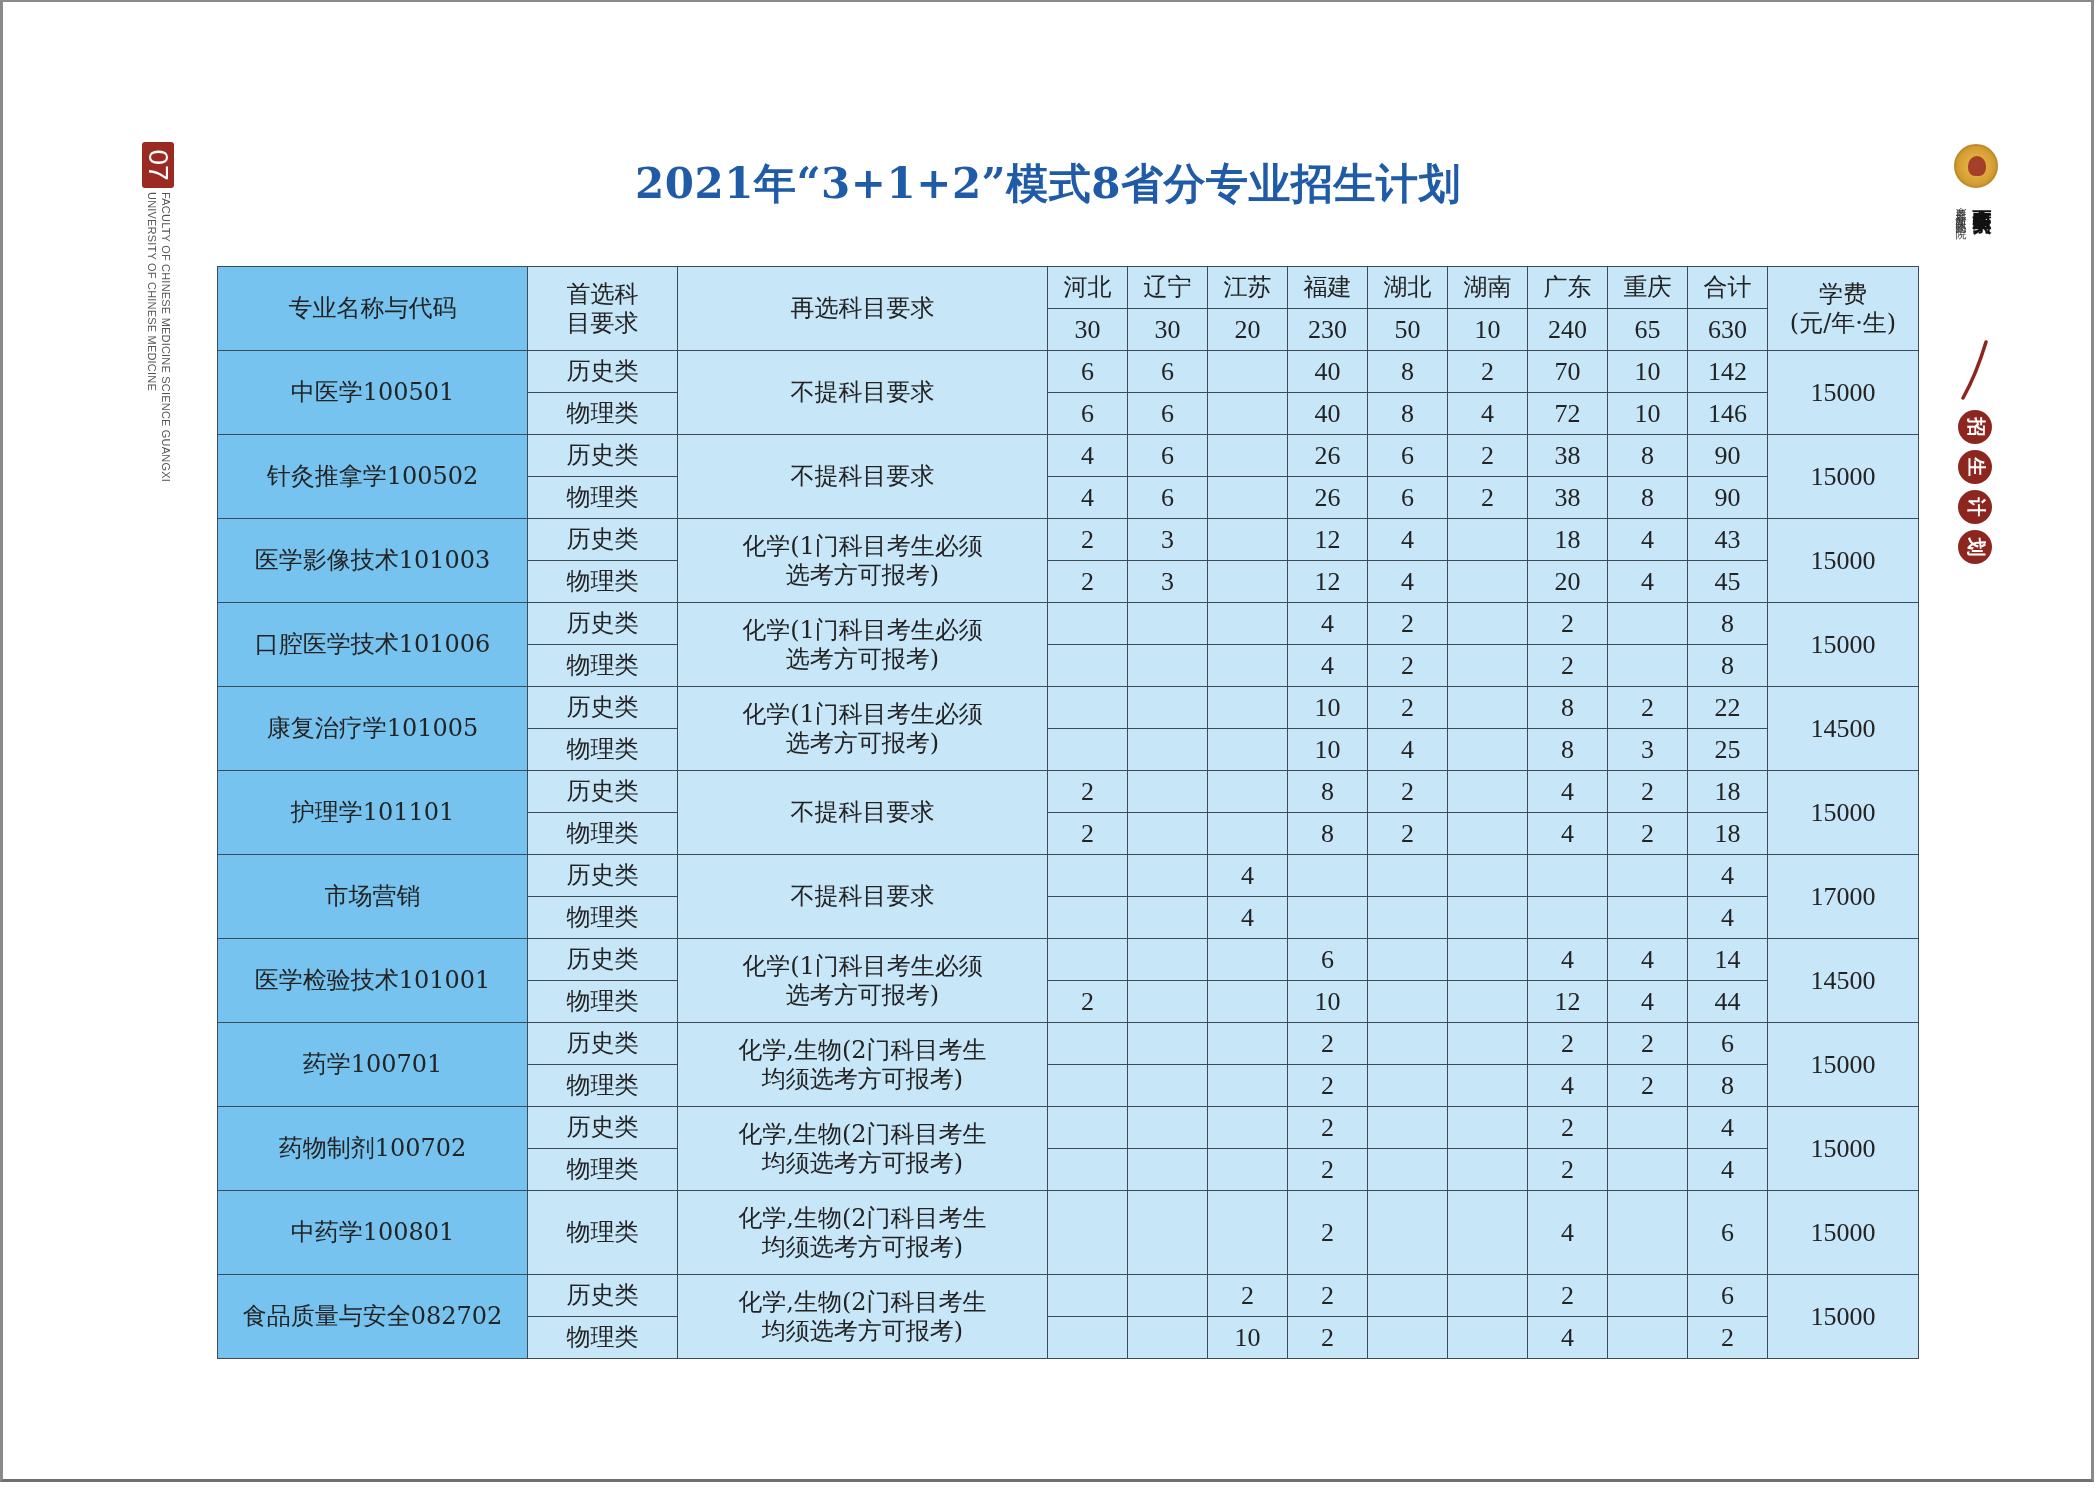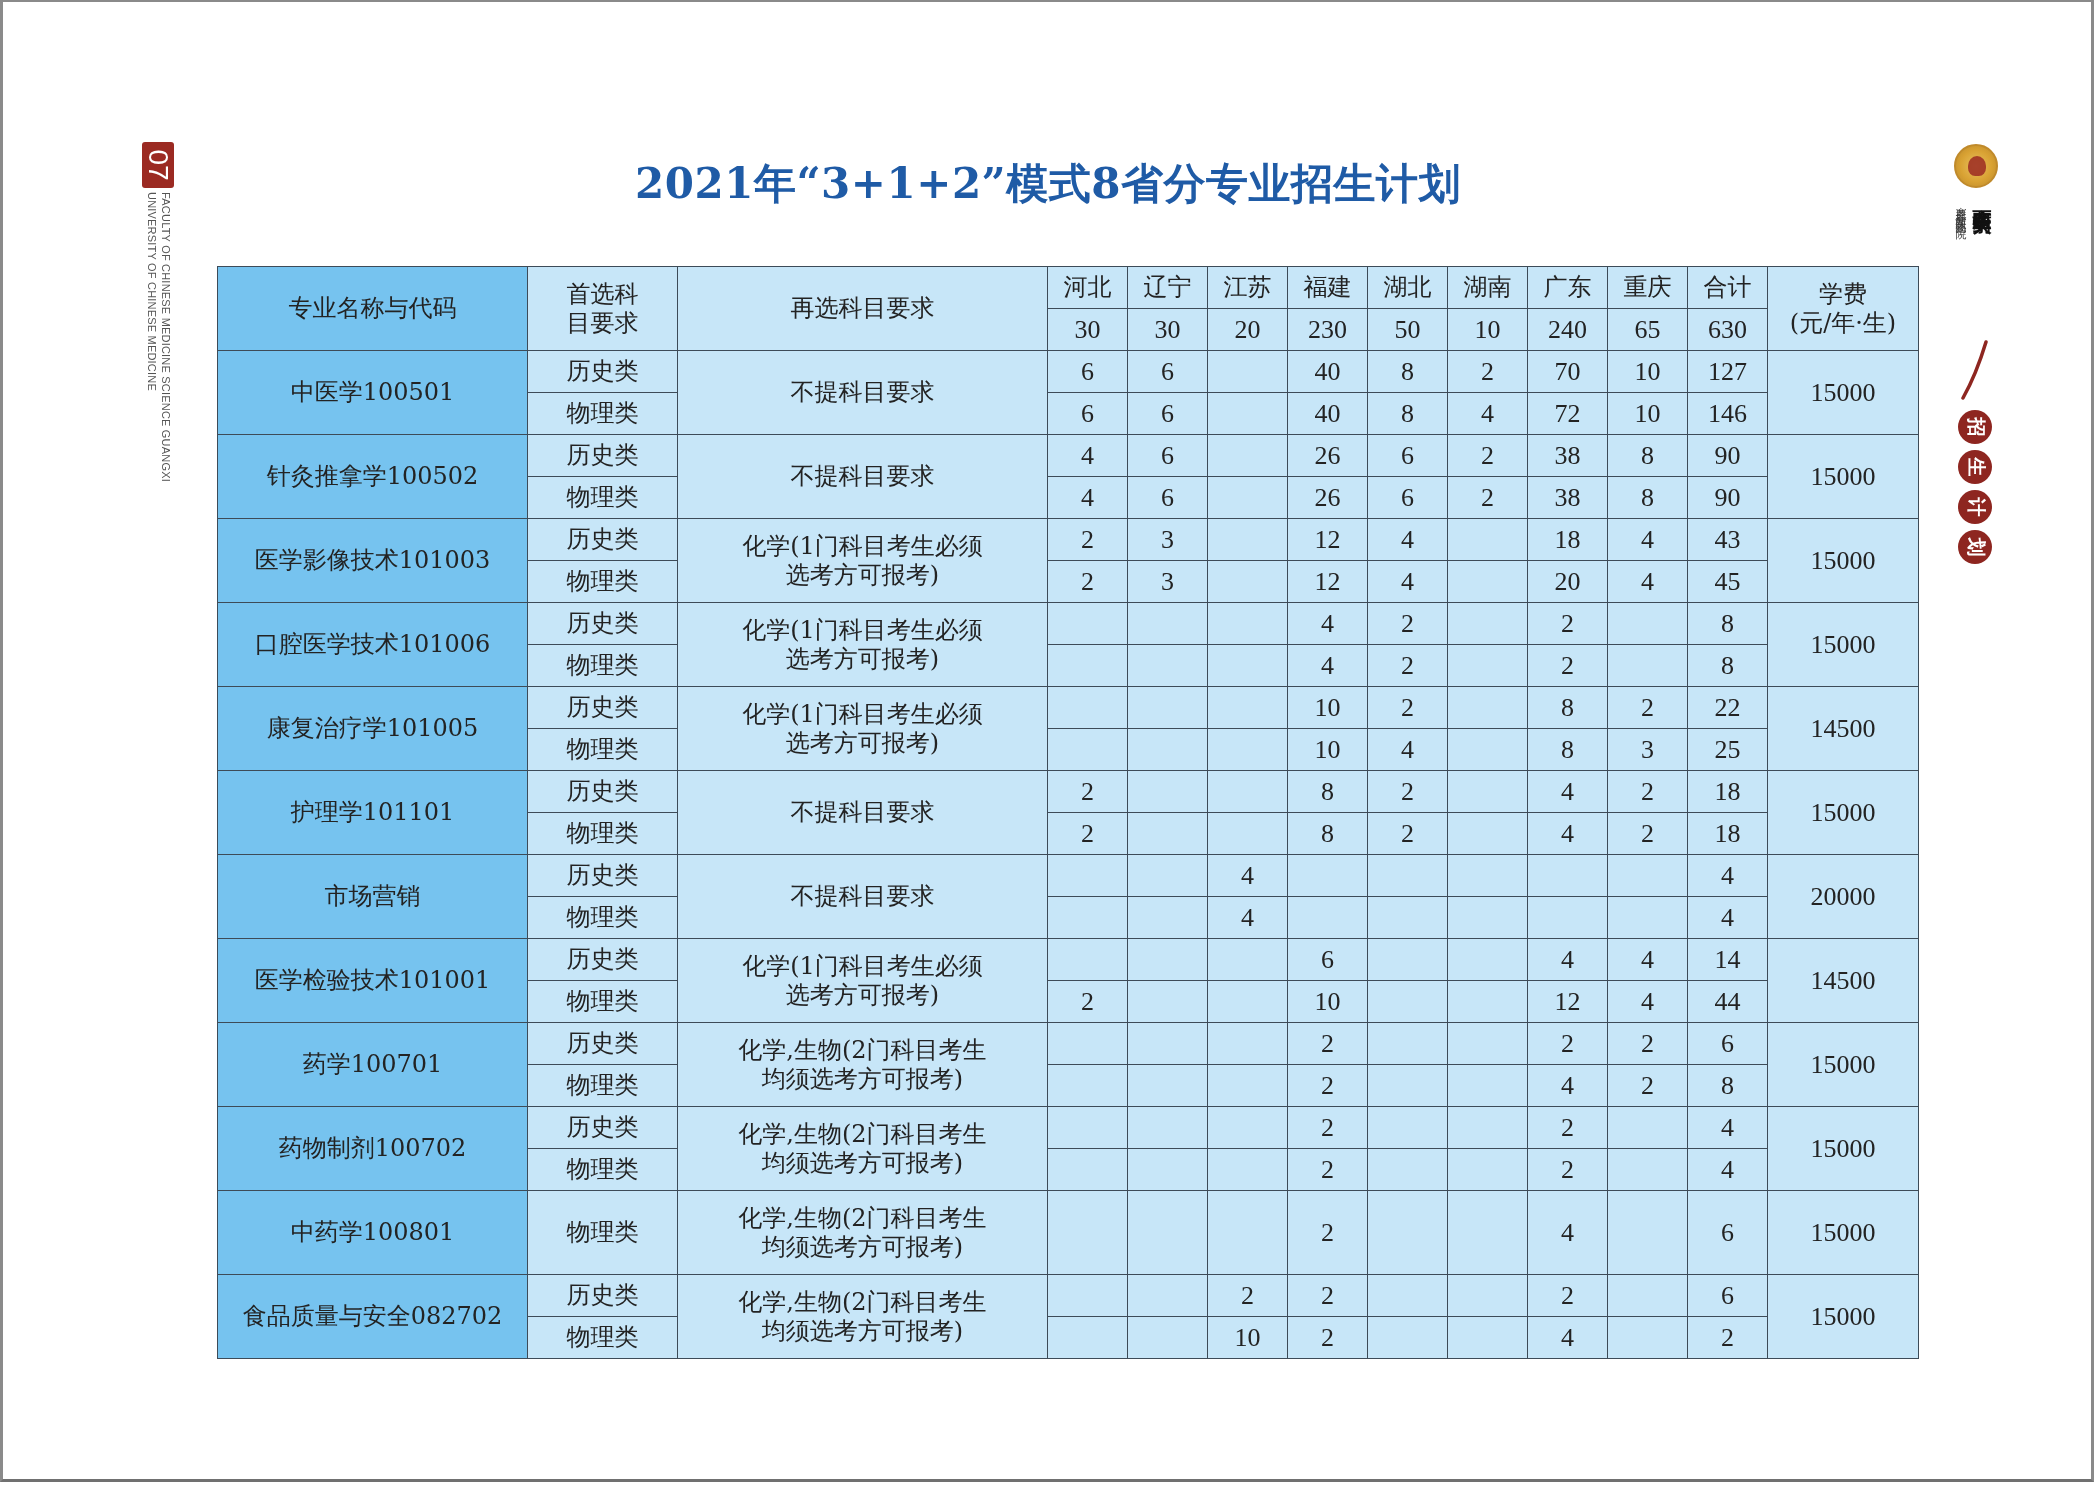--- a/index.html
+++ b/index.html
@@ -182,21 +182,21 @@
         <td style="height: 42px;">历史类</td>
         <td rowspan="2">不提科目要求</td>
         <td class="num">6</td>
         <td class="num">6</td>
         <td class="num"></td>
         <td class="num">40</td>
         <td class="num">8</td>
         <td class="num">2</td>
         <td class="num">70</td>
         <td class="num">10</td>
-        <td class="num">127</td>
+        <td class="num">142</td>
         <td class="fee" rowspan="2">15000</td>
       </tr>
       <tr>
         <td style="height: 42px;">物理类</td>
         <td class="num">6</td>
         <td class="num">6</td>
         <td class="num"></td>
         <td class="num">40</td>
         <td class="num">8</td>
         <td class="num">4</td>
@@ -345,21 +345,21 @@
         <td rowspan="2">不提科目要求</td>
         <td class="num"></td>
         <td class="num"></td>
         <td class="num">4</td>
         <td class="num"></td>
         <td class="num"></td>
         <td class="num"></td>
         <td class="num"></td>
         <td class="num"></td>
         <td class="num">4</td>
-        <td class="fee" rowspan="2">20000</td>
+        <td class="fee" rowspan="2">17000</td>
       </tr>
       <tr>
         <td style="height: 42px;">物理类</td>
         <td class="num"></td>
         <td class="num"></td>
         <td class="num">4</td>
         <td class="num"></td>
         <td class="num"></td>
         <td class="num"></td>
         <td class="num"></td>

